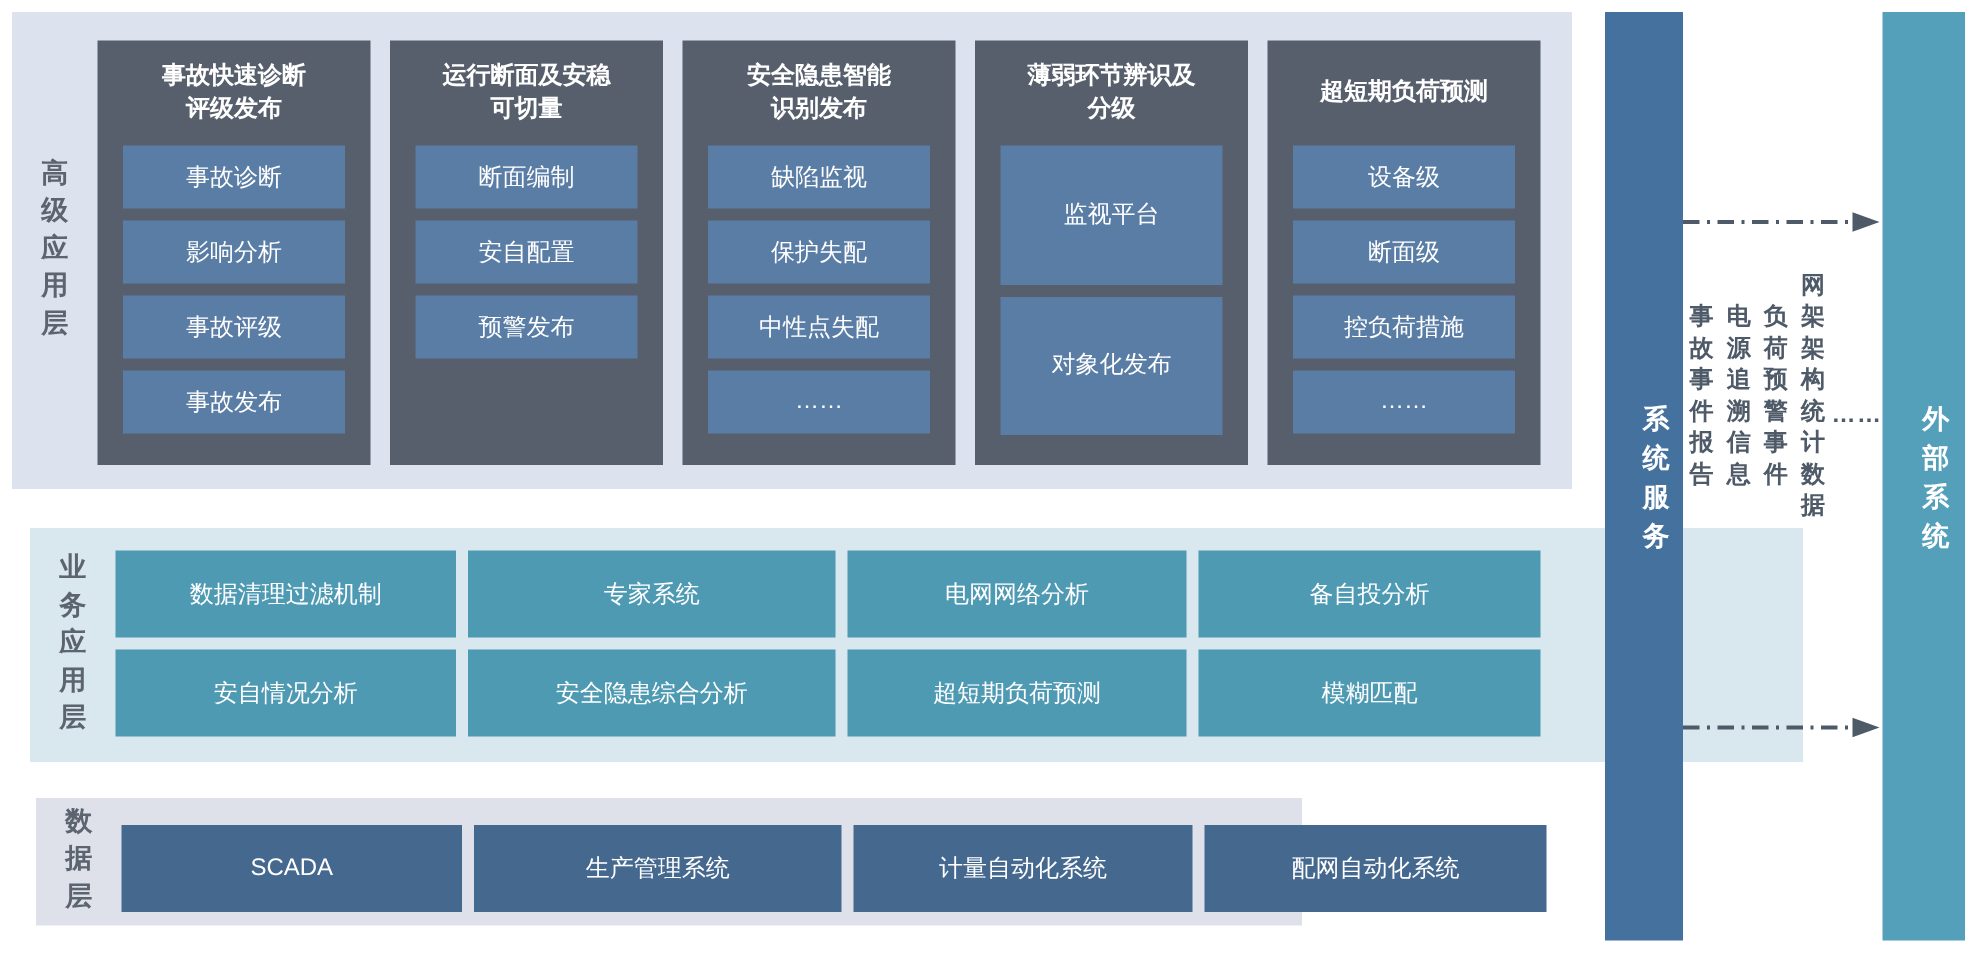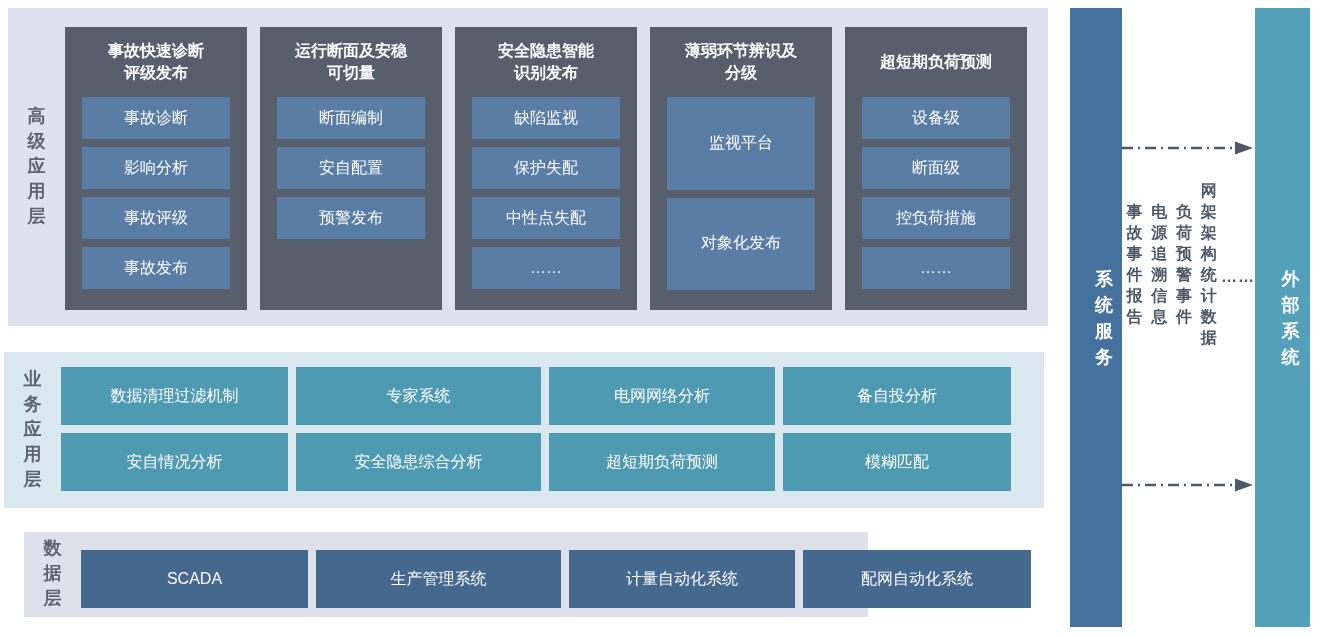--- a/index.html
+++ b/index.html
@@ -1,21 +1,21 @@
 <!DOCTYPE html>
 <html style="--page-bg: #ffffff; --advanced-bg: #dce3ee; --group-bg: #575f6d; --module-btn: #5a7da5; --business-bg: #d9e7ef; --business-btn: #4f9ab3; --data-bg: #dfe1ea; --data-btn: #45688f; --system-service-bar: #44719e; --external-system-bar: #54a0ba; --label-text: #5c6470; --info-text: #4e5a68; --white-text: #ffffff;"><head>
 <meta charset="utf-8">
 <style>
   html,body{margin:0;padding:0;background:#fff;}
   body{font-family:"Liberation Sans","DejaVu Sans",sans-serif;}
   .canvas{position:relative;width:1322px;height:638px;background:var(--page-bg,#fff);overflow:hidden;}
 
   .layer{position:absolute;}
   .layer-advanced{left:8px;top:8px;width:1040px;height:318px;background:var(--advanced-bg);}
-  .layer-business{left:4px;top:352px;width:1040px;height:156px;background:var(--business-bg);}
+  .layer-business{left:20px;top:352px;width:1182px;height:156px;background:var(--business-bg);}
   .layer-data{left:24px;top:532px;width:844px;height:85px;background:var(--data-bg);}
 
   .v-label{position:absolute;left:0;top:0;bottom:0;width:57px;display:flex;align-items:center;justify-content:center;font-family:Liberation Mono, monospace;}
   .v-label span{display:block;width:1.05em;word-break:break-all;text-align:center;
     font-size:18px;font-weight:bold;line-height:25px;color:var(--label-text);}
 
   
   .adv-columns{position:absolute;left:57px;top:19px;display:flex;gap:13px;}
   .adv-col{width:182px;height:283px;background:var(--group-bg);display:flex;flex-direction:column;}
   .adv-col-title{height:70px;display:flex;align-items:center;justify-content:center;text-align:center;

